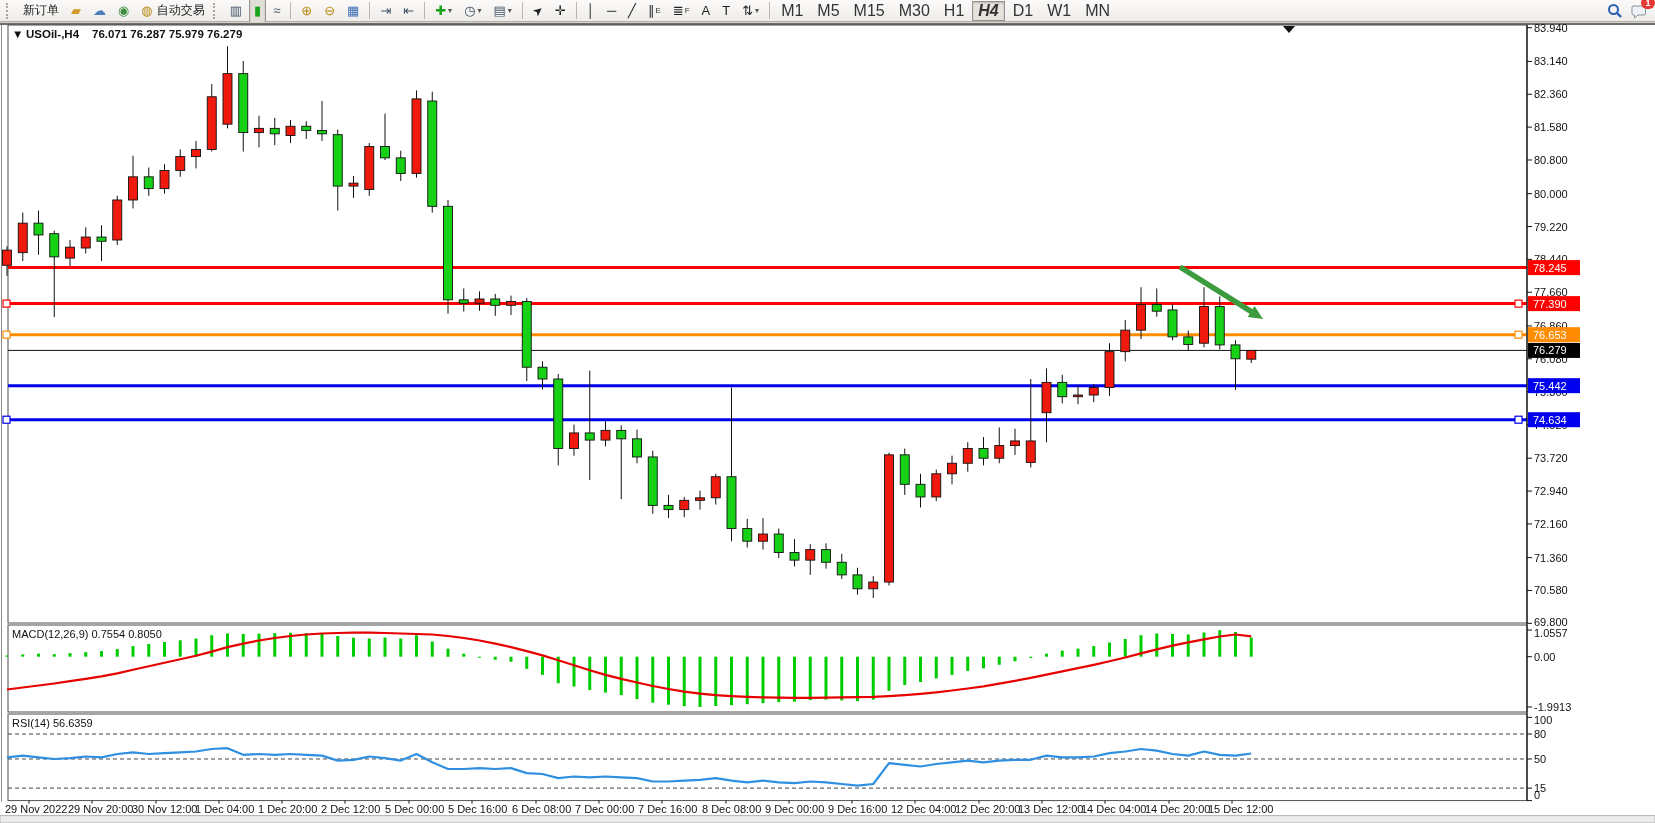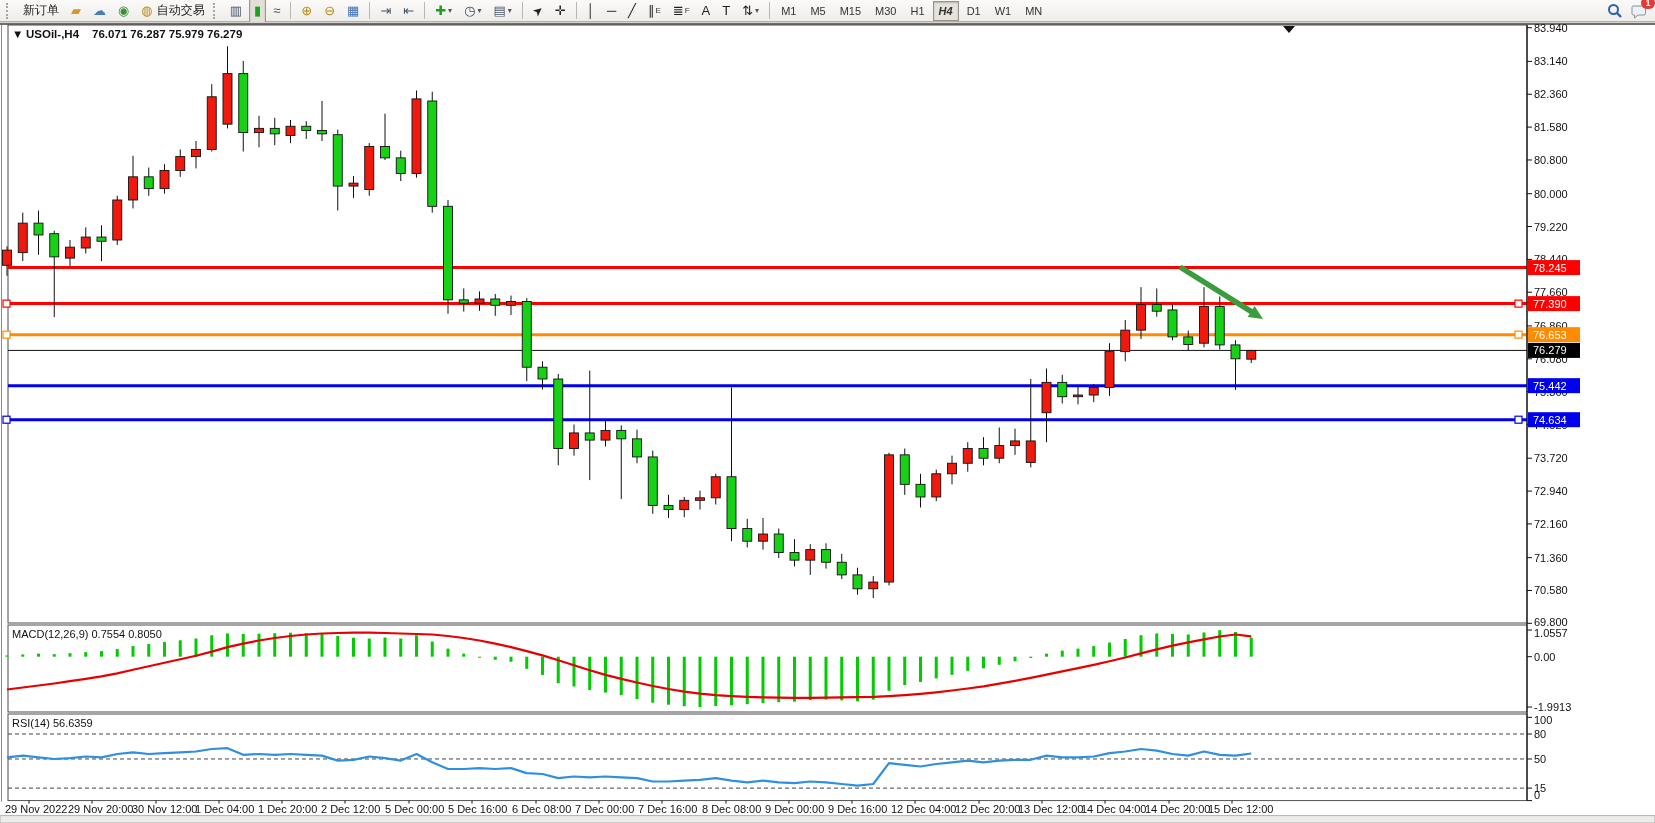--- a/index.html
+++ b/index.html
@@ -10,21 +10,21 @@
   .tb-grip{width:5px;height:16px;border-left:2px dotted #a9a6a1;margin:0 4px 0 2px;}
   .tb-sep{width:1px;height:17px;background:#bab7b2;margin:0 4px;}
   .tb-btn{display:flex;align-items:center;height:20px;padding:12px 4px;margin:0 1px;border:1px solid transparent;
     border-radius:2px;font-size:12px;color:#222;white-space:nowrap;cursor:default;}
   .tb-btn.active{background:#e2ded8;border-color:#9a958e;box-shadow:inset 0 1px 2px rgba(0,0,0,.18);}
   .tb-glyph{font-size:13px;line-height:20px;display:inline-block;}
   .tb-glyph.cursor{transform:rotate(-40deg);font-size:12px;}
   .tb-sup{font-size:8px;vertical-align:super;margin-left:1px;color:#333;}
   .tb-caret{font-size:8px;color:#555;margin-left:2px;}
   .tb-label{margin-left:4px;}
-  .tb-tf{font-size:11px;color:#333;padding:0 5px;height:18px;line-height:18px;border:1px solid transparent;margin:0 1px;}
+  .tb-tf{font-size:16px;color:#333;padding:0 5px;height:18px;line-height:18px;border:1px solid transparent;margin:0 1px;}
   .tb-tf.active{background:#e6e2dc;border-color:#97928b;box-shadow:inset 0 1px 2px rgba(0,0,0,.2);font-weight:bold;font-style:italic;}
   .tb-spacer{flex:1;}
   .tb-badge{position:absolute;top:-4px;right:-6px;background:#e53935;color:#fff;font-size:9px;font-weight:bold;
     border-radius:7px;min-width:12px;height:12px;line-height:12px;text-align:center;padding:0 1px;}
   .tb-shape{position:relative;width:20px;height:20px;display:flex;align-items:center;justify-content:center;margin:0 2px;}
   
   #chartsvg{position:absolute;left:0;top:22px;}
   text{font-family:"Liberation Sans",sans-serif;}
 </style>
 </head>

